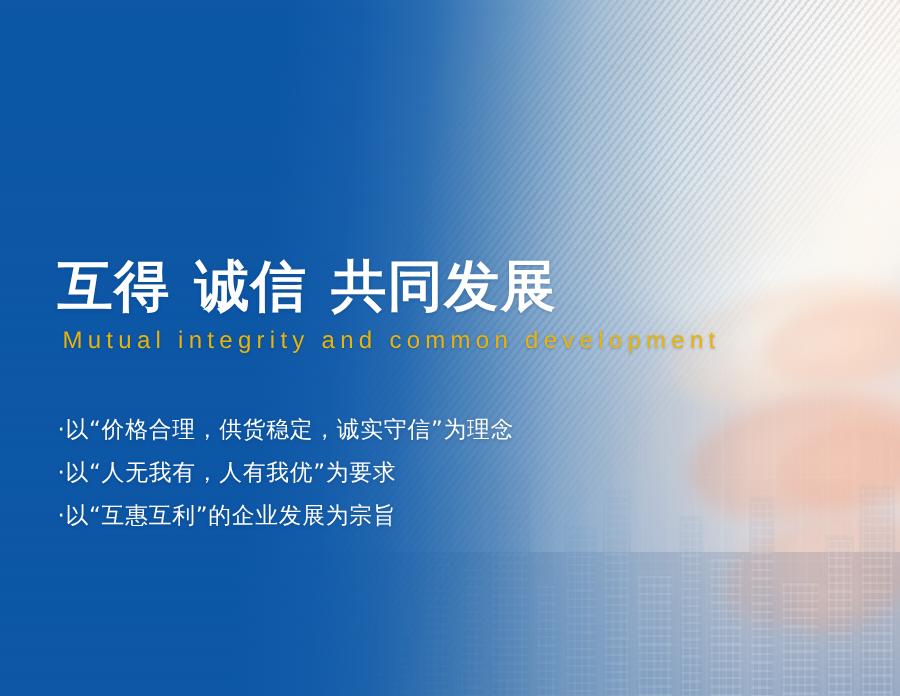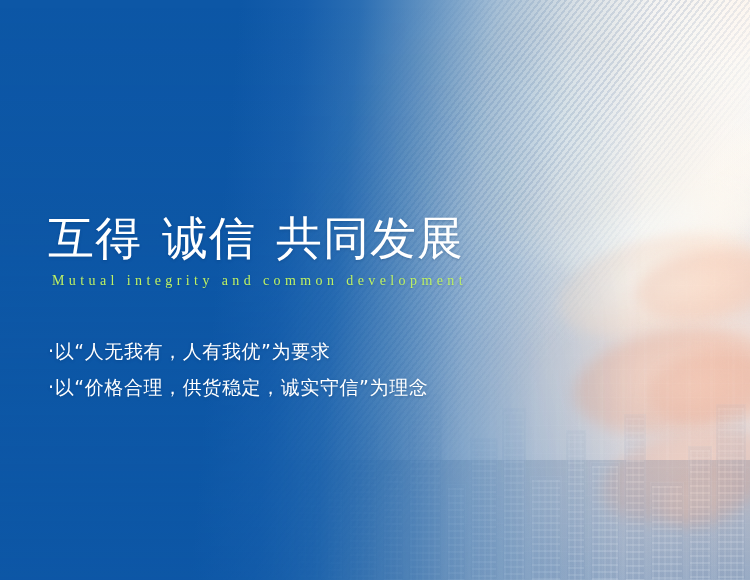--- a/index.html
+++ b/index.html
@@ -183,36 +183,36 @@
 
   #content {
     position: absolute;
     left: 48px;
     top: 214px;
     z-index: 20;
   }
 
   #headline {
     font-family: "DejaVu Sans", "Liberation Sans", sans-serif;
-    font-weight: 400;
+    font-weight: 700;
     font-size: 46px;
     line-height: 1.06;
     color: #ffffff;
     letter-spacing: 1px;
     white-space: nowrap;
     margin: 0;
     text-shadow: 0 1px 3px rgba(8,50,100,.30);
   }
   #headline .gap { display: inline-block; width: 20px; }
 
   #subtitle {
-    font-family: Liberation Serif, serif;
+    font-family: Liberation Sans, sans-serif;
     font-weight: 400;
-    font-size: 14px;
-    color: #bef264;
+    font-size: 20px;
+    color: #eab308;
     letter-spacing: 4.4px;
     white-space: nowrap;
     margin: 10px 0 0 4px;
     text-shadow: 0 1px 2px rgba(8,50,100,.28);
   }
 
   #bullets {
     list-style: none;
     margin: 44px 0 0 0;
     padding: 0;
@@ -270,18 +270,19 @@
   <div class="layer" id="blue-overlay"></div>
   <div class="layer" id="blue-overlay-2"></div>
 
   <div id="content">
 
     <h1 id="headline"><span>互得</span><span class="gap"></span><span>诚信</span><span class="gap"></span><span>共同发展</span></h1>
 
     <div id="subtitle">Mutual integrity and common development</div>
 
     <ul id="bullets">
+      <li>·以“价格合理，供货稳定，诚实守信”为理念</li>
       <li>·以“人无我有，人有我优”为要求</li>
-      <li>·以“价格合理，供货稳定，诚实守信”为理念</li>
+      <li>·以“互惠互利”的企业发展为宗旨</li>
     </ul>
 
   </div>
 </div>
 
 </body></html>

